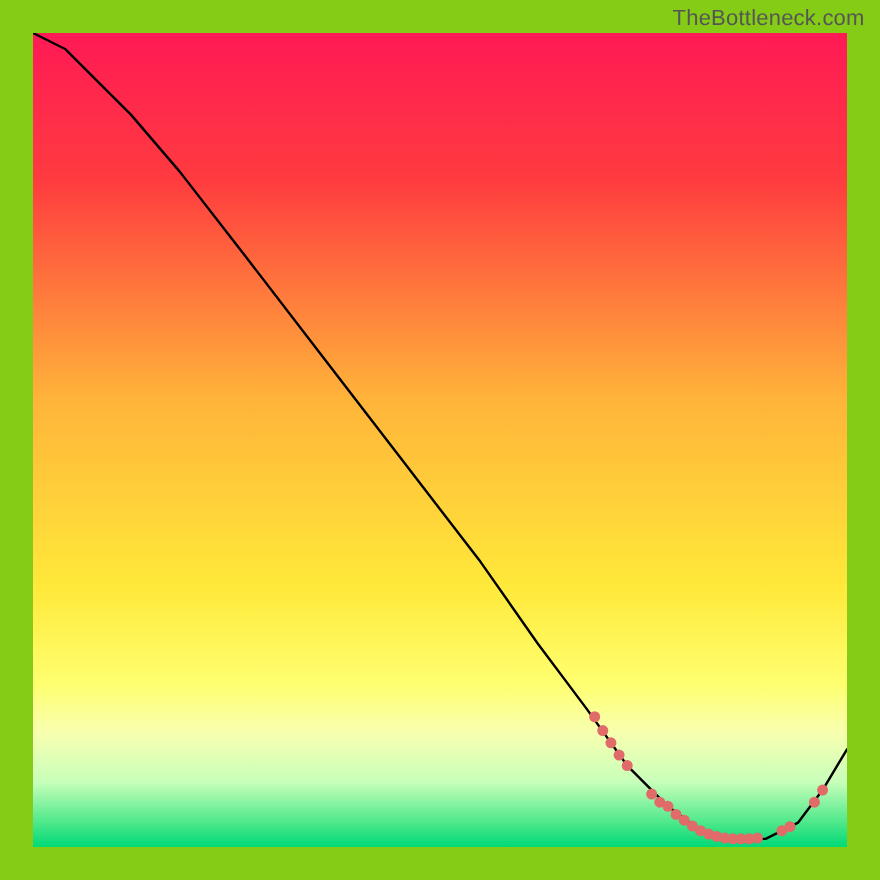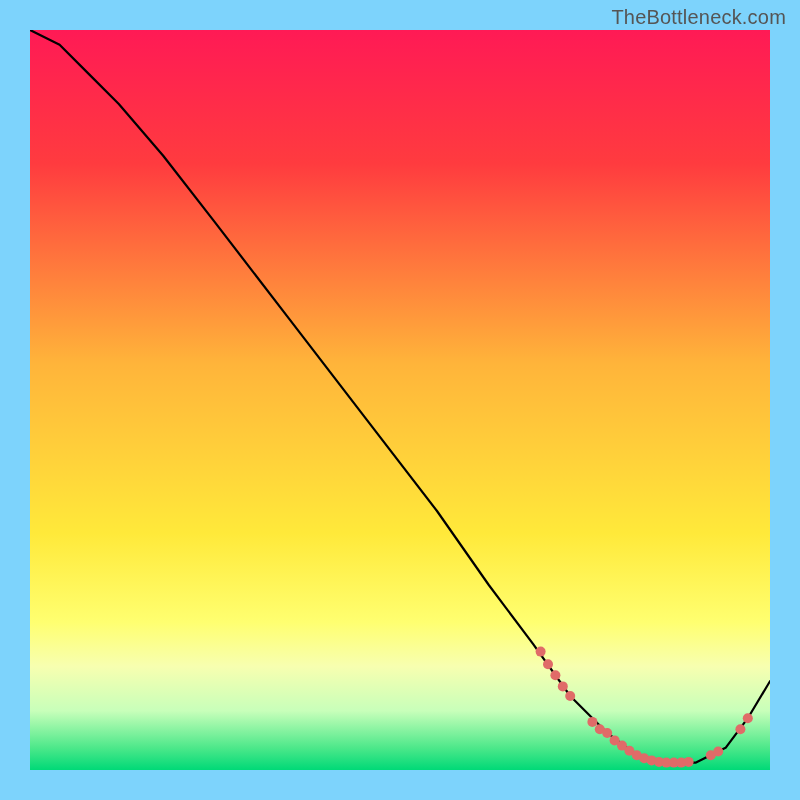--- a/index.html
+++ b/index.html
@@ -8,21 +8,21 @@
     width: 800px;
     height: 800px;
     background: #000;
     overflow: hidden;
     font-family: Arial, Helvetica, sans-serif;
   }
   .frame {
     position: relative;
     width: 800px;
     height: 800px;
-    background: #7dd3fc;
+    background: #84cc16;
   }
   .watermark {
     position: absolute;
     top: 6px;
     right: 14px;
     color: #555;
     font-size: 20px;
     font-weight: 400;
     letter-spacing: 0.2px;
     z-index: 5;

